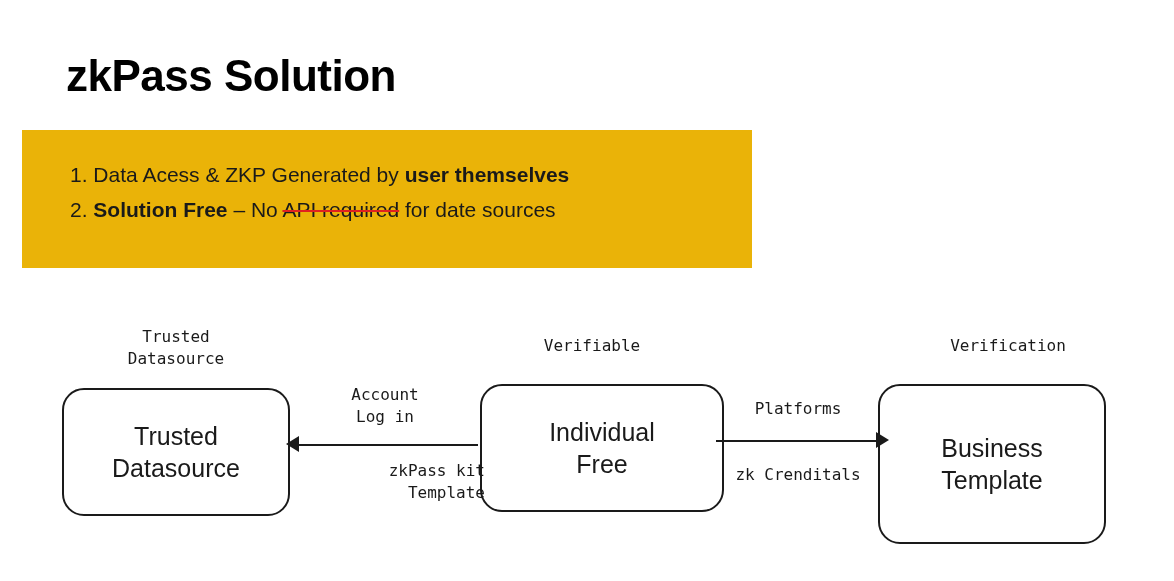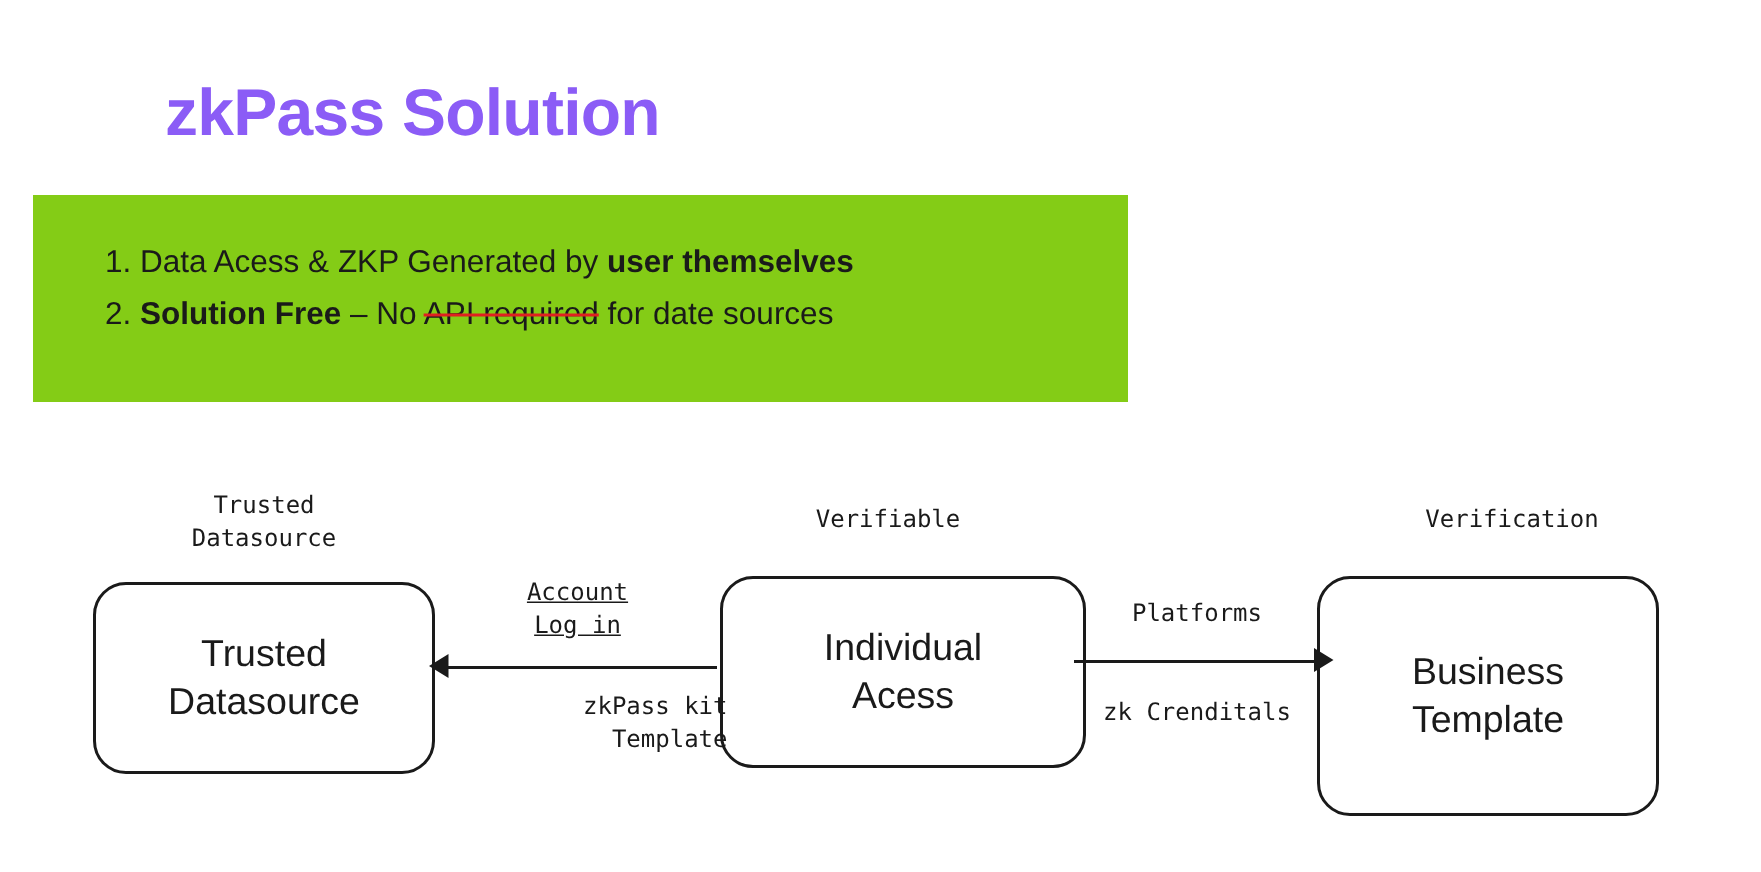--- a/index.html
+++ b/index.html
@@ -15,34 +15,33 @@
     overflow: hidden;
   }
 
   
   .slide-title {
     position: absolute;
     left: 66px;
     top: 52px;
     font-size: 44px;
     font-weight: bold;
-    color: #8b5cf6;
+    color: #000000;
     letter-spacing: -0.5px;
     line-height: 1.1;
-    margin-left: 44px;
   }
 
   
   .callout {
     position: absolute;
     left: 22px;
     top: 130px;
     width: 730px;
     height: 138px;
-    background: #84cc16;
+    background: #eab308;
   }
   .callout-list {
     position: absolute;
     left: 48px;
     top: 28px;
     font-size: 21px;
     color: #1a1a1a;
     line-height: 1.65;
   }
   .callout-line {
@@ -135,21 +134,21 @@
 
   .edge-label {
     position: absolute;
     font-family: "DejaVu Sans Mono", monospace;
     font-size: 16px;
     color: #1a1a1a;
     text-align: center;
     line-height: 1.35;
     white-space: pre-line;
   }
-  .edge-label.lt { left: 285px; top: 84px; width: 200px; text-decoration: underline; }
+  .edge-label.lt { left: 285px; top: 84px; width: 200px; }
   .edge-label.lb { left: 285px; top: 160px; width: 200px; text-align: right; }
   .edge-label.rt { left: 700px; top: 98px; width: 196px; }
   .edge-label.rb { left: 700px; top: 164px; width: 196px; }
 </style>
 </head>
 <body>
 
 <div class="slide-title">zkPass Solution</div>
 
 <div class="callout">
@@ -176,21 +175,21 @@
   <div class="group-label credential">Verifiable</div>
   <div class="group-label verification">Verification</div>
 
   <div class="node trusted">
     <span>Trusted</span>
     <span>Datasource</span>
   </div>
 
   <div class="node individual">
     <span>Individual</span>
-    <span>Acess</span>
+    <span>Free</span>
   </div>
 
   <div class="node business">
     <span>Business</span>
     <span>Template</span>
   </div>
 
   <div class="arrow-line arrow-left"></div>
   <div class="arrowhead left"></div>
 

